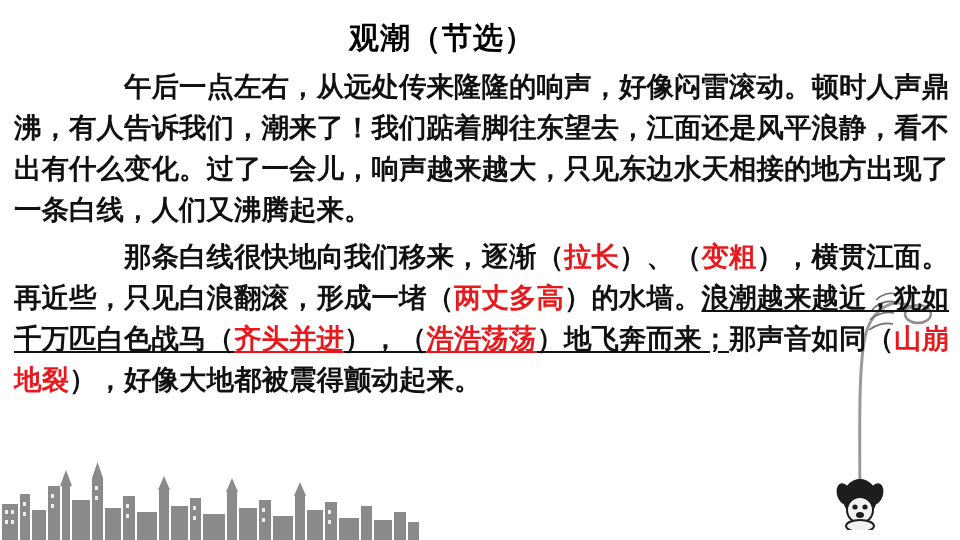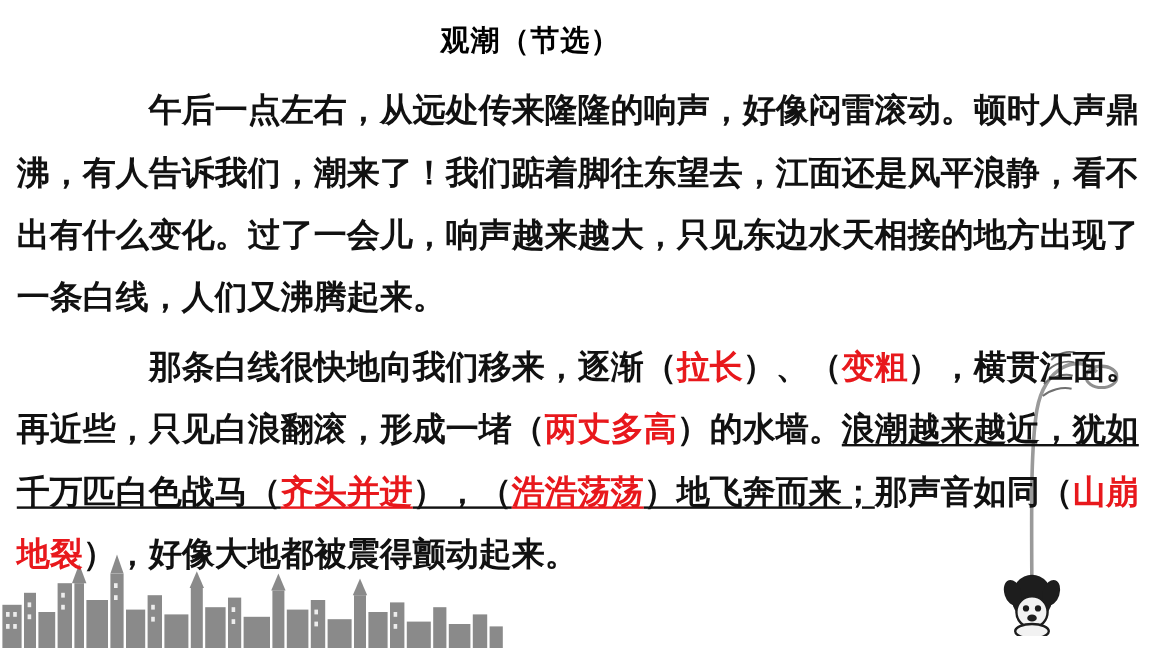--- a/index.html
+++ b/index.html
@@ -41,35 +41,35 @@
     pointer-events: none;
   }
 
   
   .title {
     position: absolute;
     top: 18px;
     left: 0;
     width: 884px;
     text-align: center;
-    font-size: 24px;
+    font-size: 30px;
     font-weight: bold;
     letter-spacing: 1px;
     color: #000000;
     font-family: "Liberation Serif", "DejaVu Serif", serif;
   }
 
   
   .body-text {
     position: absolute;
     top: 66px;
     left: 14px;
     width: 938px;
     font-size: 27.5px;
-    line-height: 52px;
+    line-height: 41px;
     color: #111111;
     font-weight: bold;
     font-family: "Liberation Serif", "DejaVu Serif", serif;
   }
   .para {
     margin: 0 0 2px 0;
     text-indent: 2em;
   }
   .para.p2 {
     margin-top: 6px;

